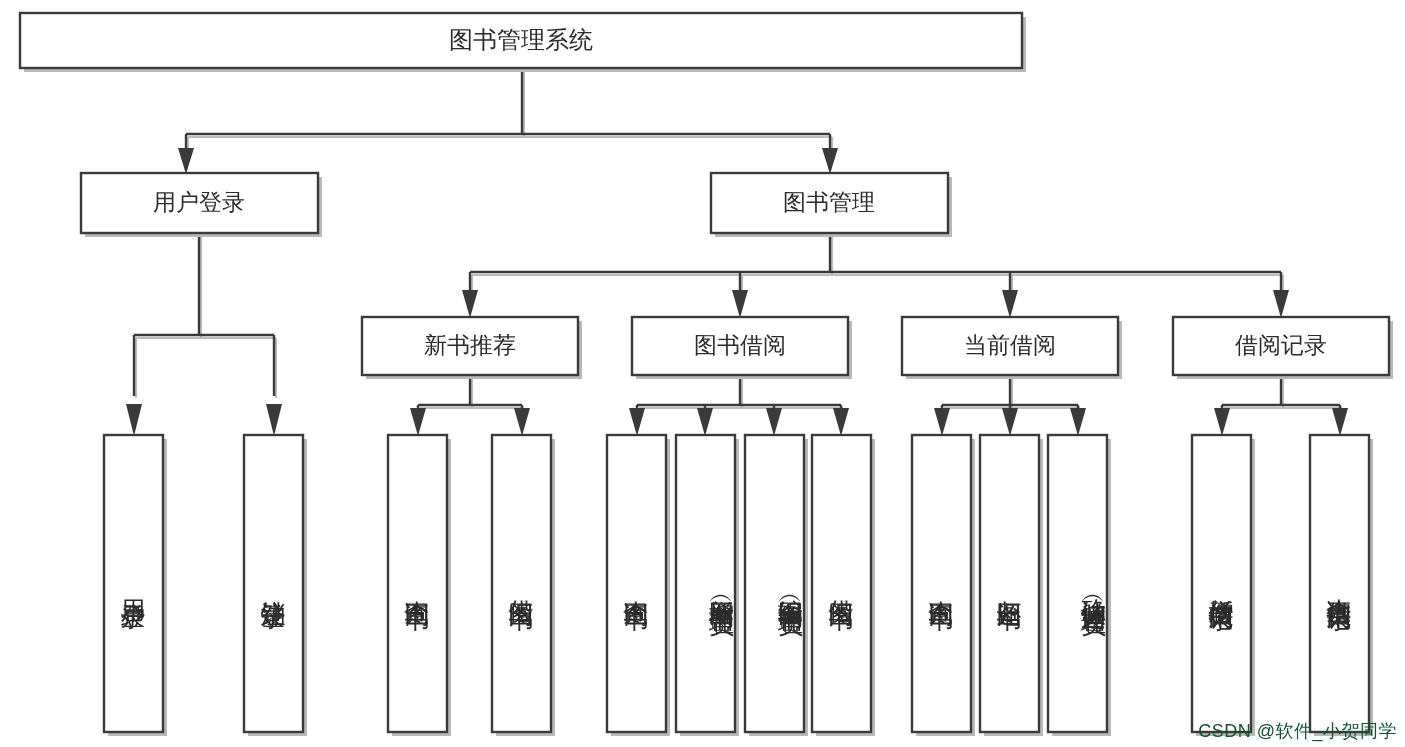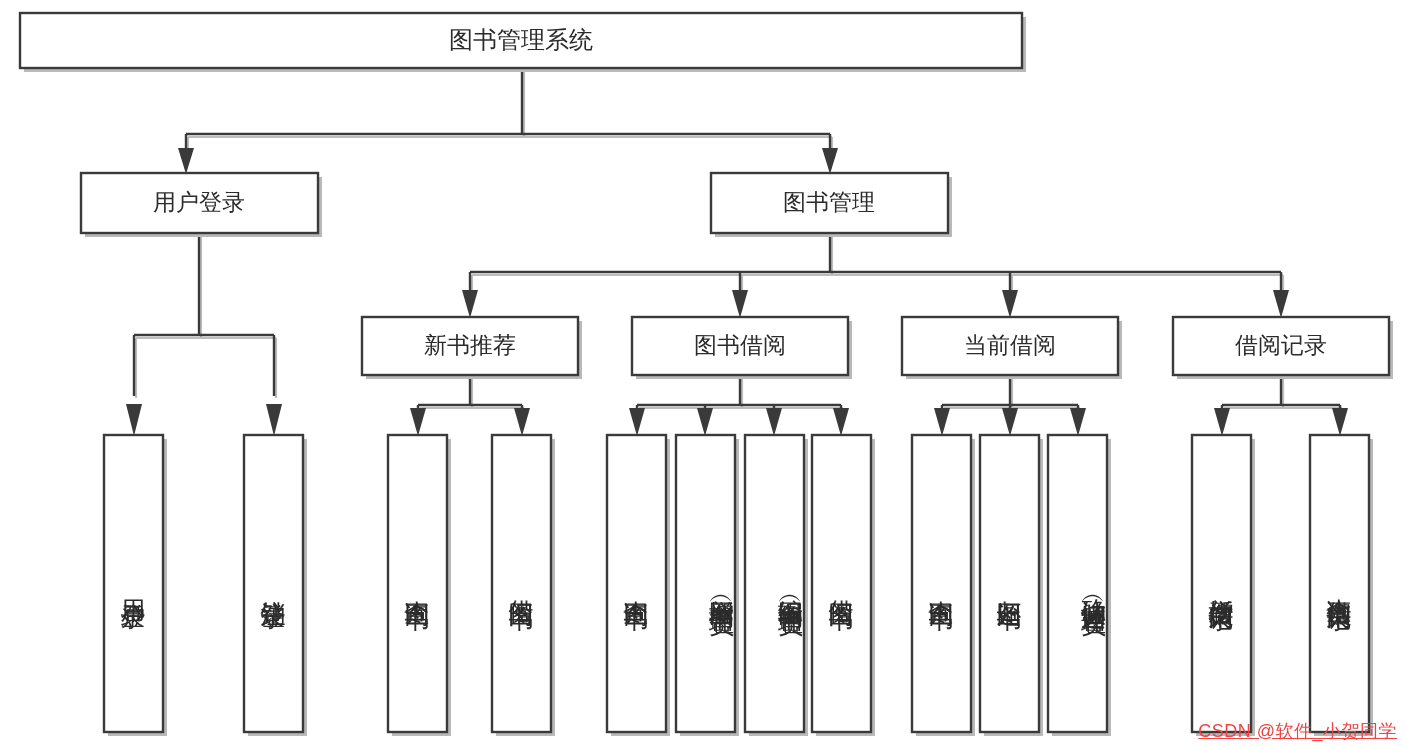--- a/index.html
+++ b/index.html
@@ -76,26 +76,25 @@
     align-items: flex-start;
     justify-content: center;
   }
   .vlabel.centered {
     align-items: center;
   }
   #watermark {
     position: absolute;
     right: 8px;
     bottom: 4px;
-    color: #ef4444;
+    color: #14532d;
     font-size: 18px;
     font-family: "Liberation Sans", "DejaVu Sans", sans-serif;
     letter-spacing: 0.5px;
     white-space: nowrap;
-    text-decoration: underline;
   }
 </style>
 </head>
 <body>
 
 <div id="diagram-root">
 
   <svg id="flow-svg" viewBox="0 0 1405 747">
 
     <g>

